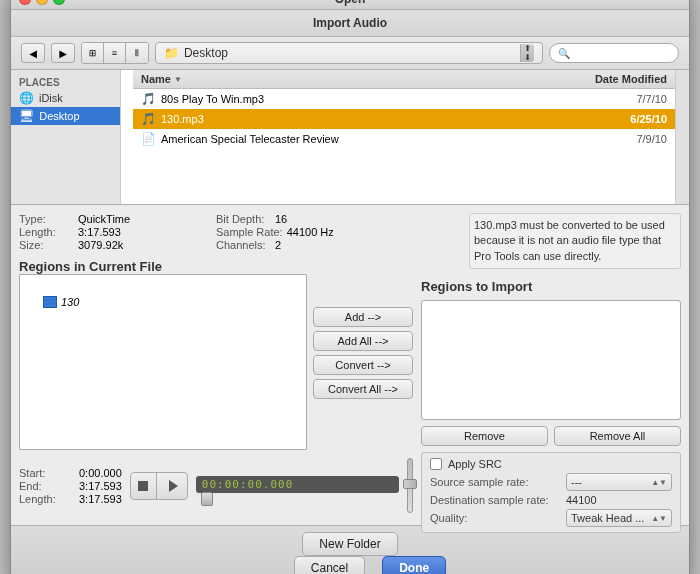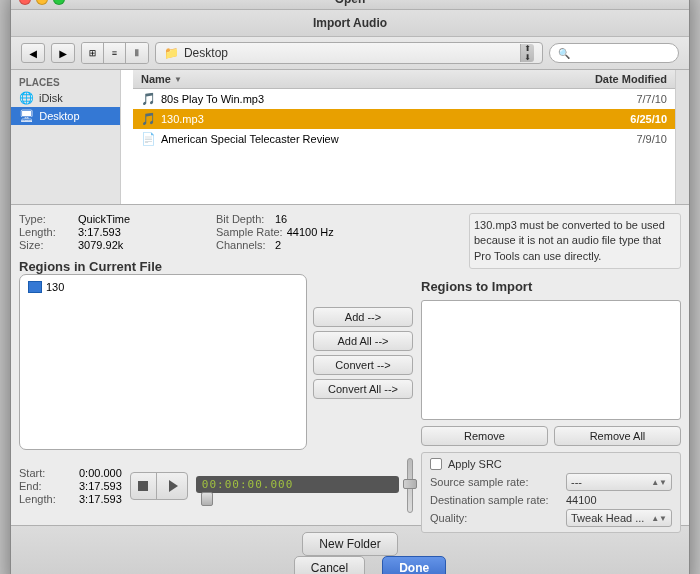--- a/index.html
+++ b/index.html
@@ -265,24 +265,25 @@
     .section-title {
       font-size: 13px;
       font-weight: 600;
       color: #333;
       margin-top: 4px;
     }
     .regions-box {
       flex: 1;
       background: white;
       border: 1px solid #aaa;
-      border-radius: 7px;
-      padding: 4px;
+      border-radius: 1px;
+      padding: 19px;
       overflow-y: auto;
       font-size: 11px;
+      font-style: italic;
     }
     .region-item {
       display: flex;
       align-items: center;
       gap: 4px;
       padding: 2px 4px;
       cursor: pointer;
     }
     .region-icon { width: 14px; height: 12px; background: #3478d4; border: 1px solid #1a5cb0; display: inline-block; }
     .action-btn {

